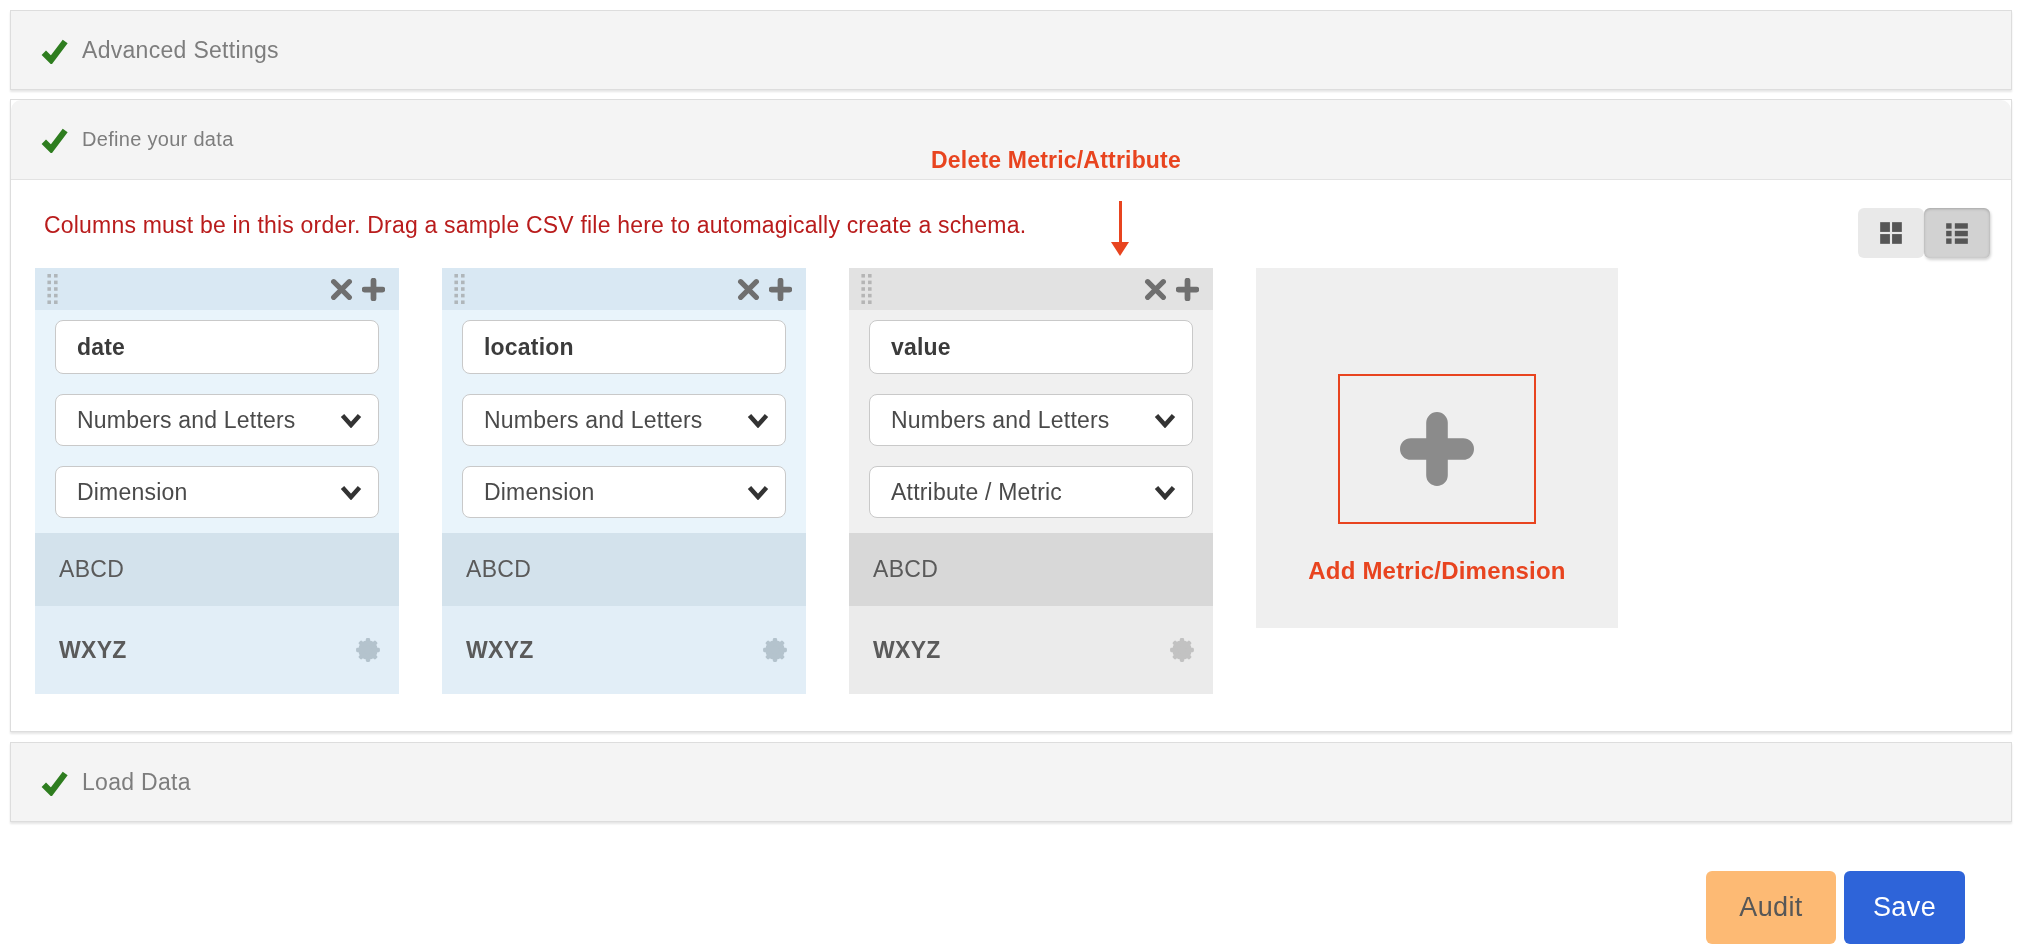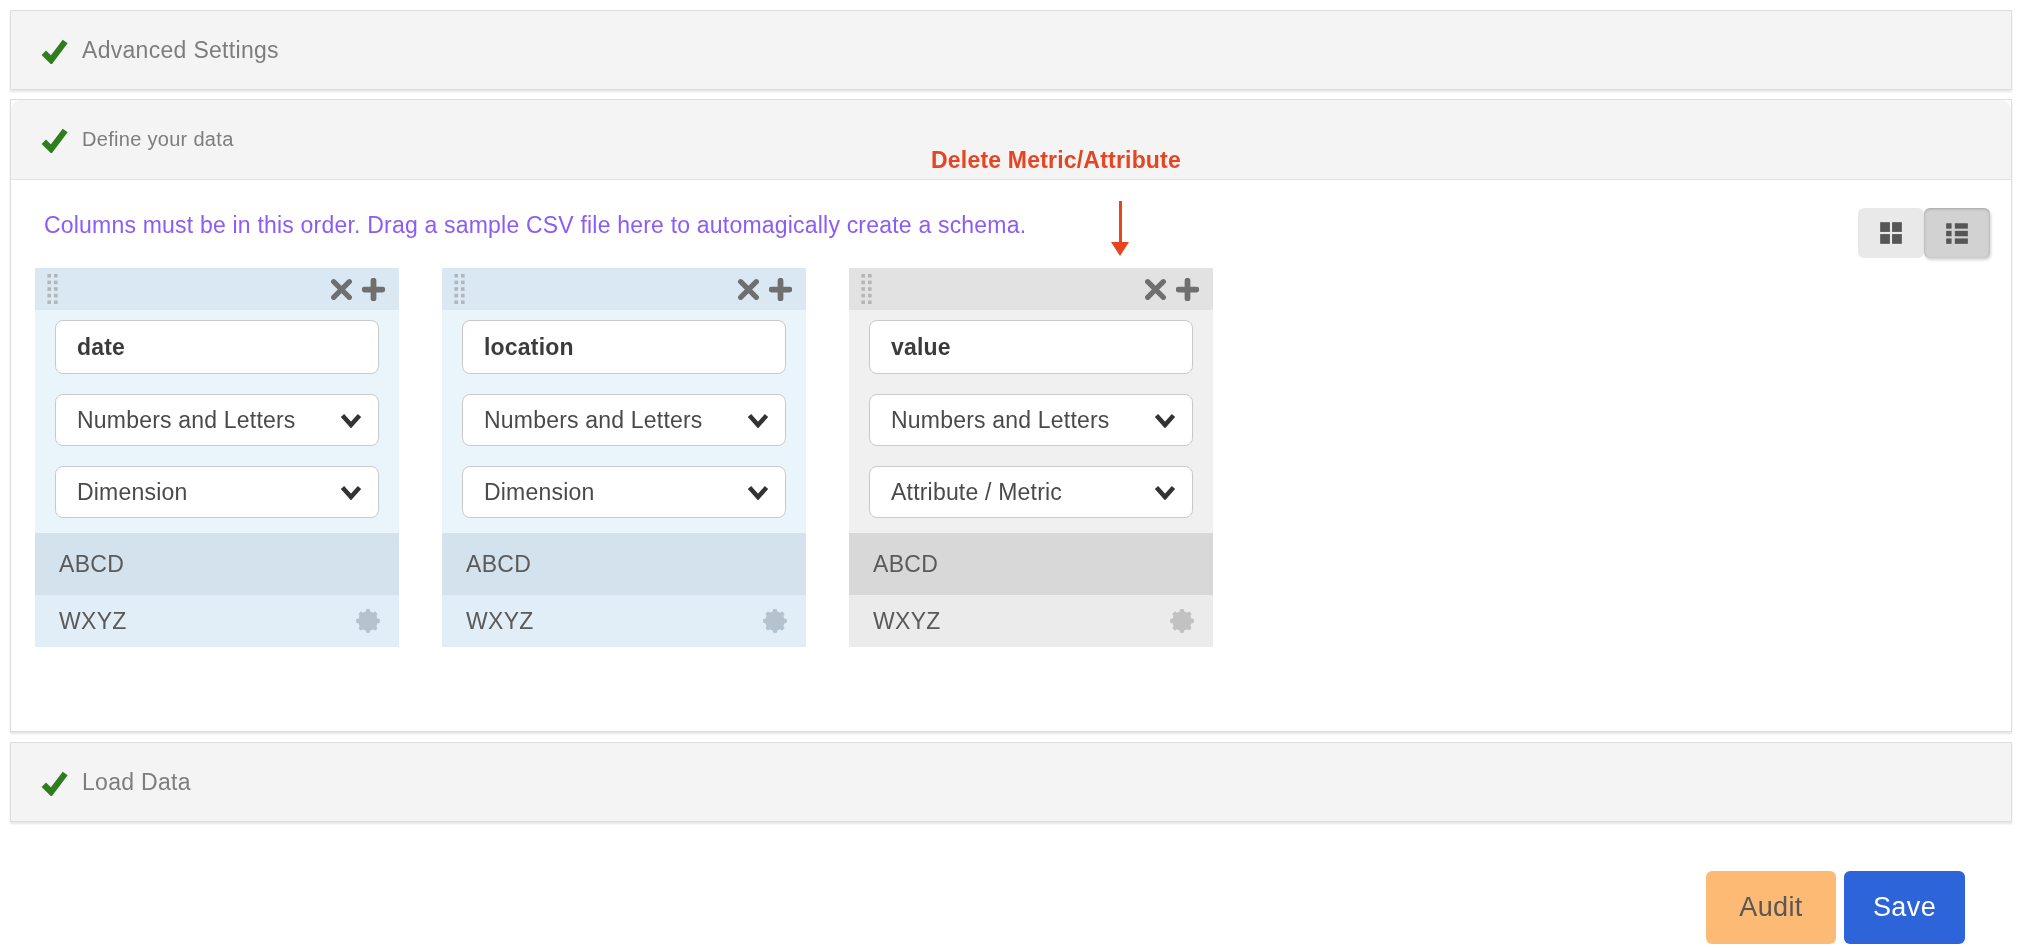--- a/index.html
+++ b/index.html
@@ -21,21 +21,21 @@
   .define-header .label { font-size:20px; color:#7d7d7d; margin-left:14px; letter-spacing:.3px; }
   .define-body { background:#fff; border-radius:0 0 10px 10px; padding:32px 24px 0 24px; height:551px; }
 
   .delete-annotation { position:absolute; left:920px; top:47px; font-size:23px; font-weight:bold;
     color:#e8441f; letter-spacing:.2px; }
   .delete-arrow { position:absolute; left:1098px; top:101px; width:22px; height:56px; }
   .delete-arrow .shaft { position:absolute; left:9.5px; top:0; width:3px; height:42px; background:#e8441f; }
   .delete-arrow .head  { position:absolute; left:2px; top:41px; width:0; height:0;
     border-left:9px solid transparent; border-right:9px solid transparent; border-top:14px solid #e8441f; }
 
-  .instruction { font-size:23px; color:#8b5cf6; letter-spacing:.2px; margin-left:9px; }
+  .instruction { font-size:23px; color:#b91c1c; letter-spacing:.2px; margin-left:9px; }
 
   .view-toggle { position:absolute; top:108px; left:1847px; display:flex; }
   .toggle-btn { width:66px; height:50px; display:flex; align-items:center; justify-content:center;
     border-radius:6px; background:#e9e9e9; cursor:pointer; color:#565656; }
   .toggle-btn.selected { background:#d2d2d2;
     box-shadow: inset 0 1px 3px rgba(0,0,0,.22), 1px 2px 3px rgba(0,0,0,.18); }
 
   .cards { display:flex; gap:43px; margin-top:29px; align-items:flex-start; }
   .card { width:364px; }
   .card--blue { --header:#d9e8f3; --body:#e9f4fb; --row1:#d3e2ec; --row2:#e2eef7; --gear:#b4c3cd; }
@@ -48,22 +48,22 @@
 
   .card-fields { background:var(--body); padding:10px 20px 15px 20px; }
   .name-input { width:100%; height:54px; background:#fff; border:1px solid #c9c9c9; border-radius:8px;
     font-family:inherit; font-size:23px; font-weight:bold; color:#3b3b3b; padding:0 21px; letter-spacing:.2px; }
   .select { height:52px; margin-top:20px; background:#fff; border:1px solid #c9c9c9; border-radius:8px;
     display:flex; align-items:center; justify-content:space-between; padding:0 16px 0 21px;
     font-size:23px; color:#4a4a4a; cursor:pointer; letter-spacing:.2px; }
 
   .sample-row { display:flex; align-items:center; justify-content:space-between;
     padding:0 18px 0 24px; font-size:23px; color:#5a5a5a; letter-spacing:.3px; }
-  .sample-row.r1 { height:62px; background:var(--row1); }
-  .sample-row.r2 { height:52px; background:var(--row2); }
+  .sample-row.r1 { height:73px; background:var(--row1); }
+  .sample-row.r2 { height:88px; background:var(--row2);font-weight:bold; }
   .gear { color:var(--gear); cursor:pointer; display:flex; }
 
   .add-panel { width:362px; height:360px; background:#efefef; display:flex; flex-direction:column;
     align-items:center; padding-top:106px; }
   .add-box { width:198px; height:150px; border:2px solid #e8441f; display:flex; align-items:center;
     justify-content:center; cursor:pointer; }
   .add-label { margin-top:33px; font-size:24px; font-weight:bold; color:#e8441f; letter-spacing:.2px; }
 
   .footer { display:flex; justify-content:flex-end; gap:8px; margin:49px 57px 0 0; }
   .btn { height:73px; border:none; border-radius:6px; font-family:inherit; font-size:27px;
@@ -299,20 +299,28 @@
         <div class="sample-row r2">
           <span>WXYZ</span>
           <span class="gear">
             <svg width="26" height="26" viewBox="0 0 24 24">
                 <use href="#ic-gear"></use>
               </svg>
             </span>
         </div>
       </div>
 
+      <div class="add-panel">
+        <div class="add-box">
+          <svg width="74" height="74" viewBox="0 0 24 24" style="color:#8b8b8b">
+            <path d="M12 3.5 V20.5 M3.5 12 H20.5" fill="none" stroke="currentColor" stroke-width="7" stroke-linecap="round"></path>
+          </svg>
+        </div>
+        <div class="add-label">Add Metric/Dimension</div>
+      </div>
 
     </div>
   </div>
 </div>
 
 <div class="panel" id="load-panel">
   <div class="panel-header">
     <svg class="check-icon" viewBox="0 0 24 24">
         <use href="#ic-check"></use>
       </svg>

